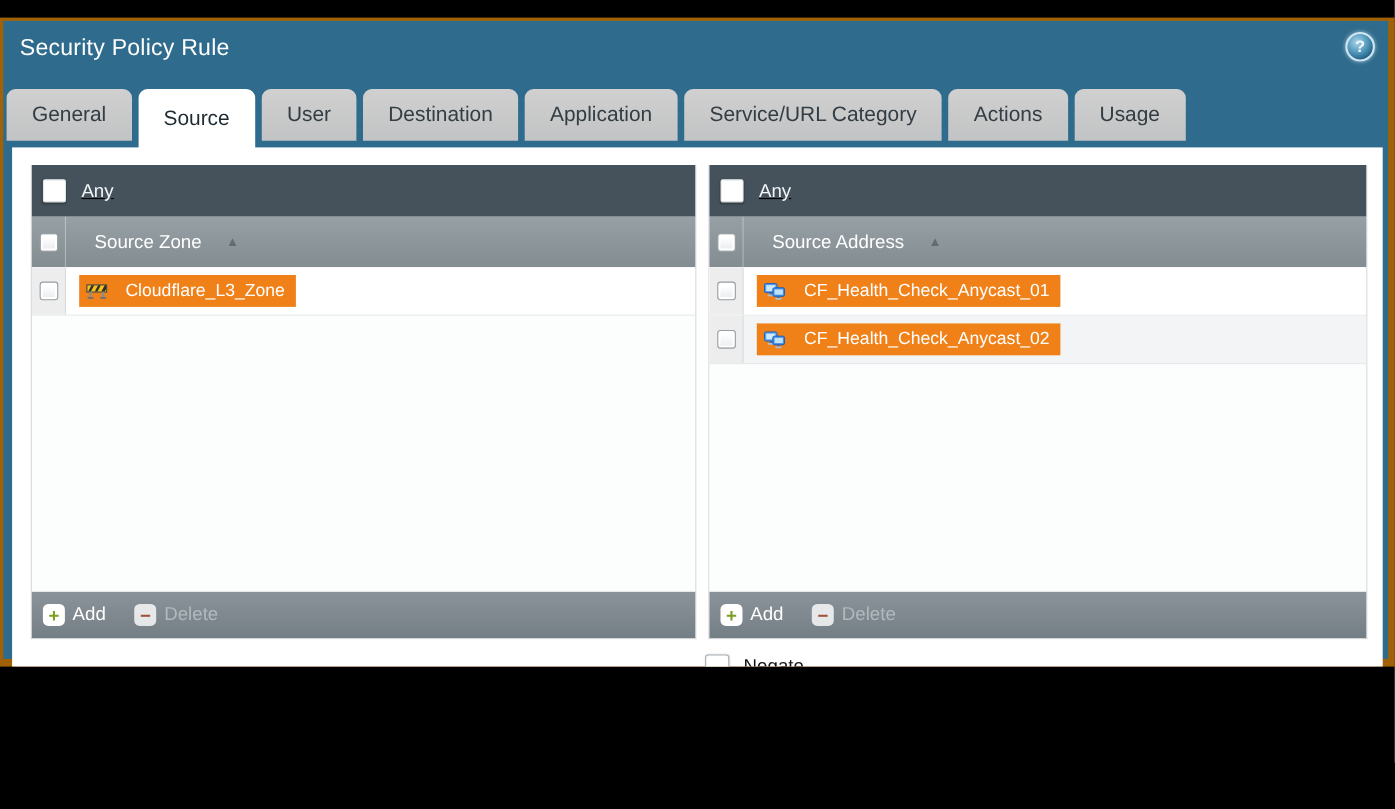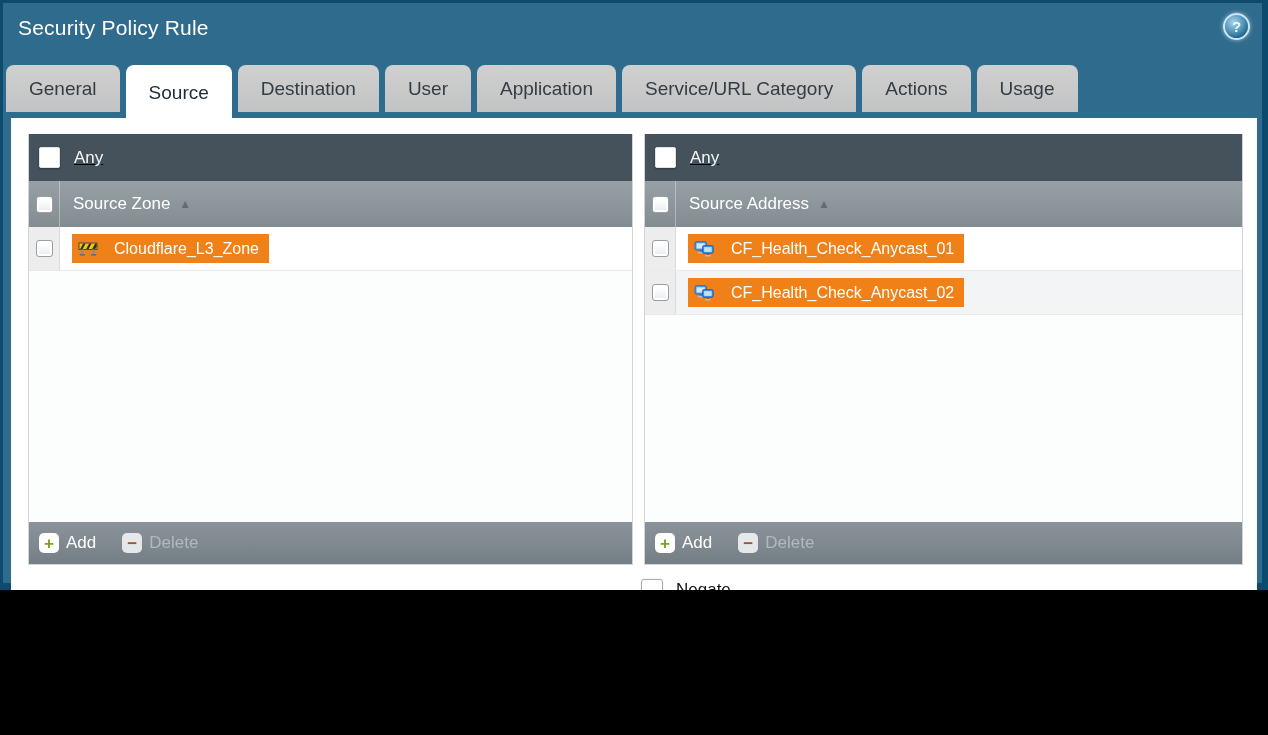--- a/index.html
+++ b/index.html
@@ -1,19 +1,19 @@
 <!DOCTYPE html>
 <html><head>
 <meta charset="utf-8">
 <style>
   * { margin:0; padding:0; box-sizing:border-box; }
   body { font-family:"Liberation Sans", sans-serif; background:#000; }
   .screen {
     position:relative; width:1268px; height:590px;
-    background:#0c4a6e; overflow:hidden;
+    background:#a16207; overflow:hidden;margin-top:16px;
   }
   .dialog {
     position:absolute; left:3px; top:3px; right:6px; bottom:7px;
     background:#2f6b8c;
   }
   
   .title {
     position:absolute; left:15px; top:13px;
     color:#ffffff; font-size:21px; letter-spacing:0.2px;
   }
@@ -56,21 +56,21 @@
   .panel-left  { left:17px;  width:605px; }
   .panel-right { left:633px; width:599px; }
   .anybar {
     height:47px; background:#45525b; flex:0 0 auto;
     display:flex; align-items:center; padding-left:10px;text-decoration:underline;
   }
   .anybar .label { color:#f3f6f7; font-size:17px; margin-left:14px; }
   .colheader {
     height:46px; flex:0 0 auto;
     background:linear-gradient(180deg,#97a0a5,#828c91);
-    display:flex; align-items:center;
+    display:flex; align-items:center;gap:13px;
   }
   .cbcell {
     width:31px; flex:0 0 auto; display:flex; align-items:center; justify-content:center;
     align-self:stretch; border-right:1px solid rgba(255,255,255,0.35);
   }
   .colheader .label { color:#ffffff; font-size:17px; margin-left:13px; }
   .sort { color:#626c72; font-size:12px; margin-left:9px; }
   .rows { flex:1 1 auto; background:#fcfdfd; overflow:hidden; }
   .row {
     height:44px; display:flex; align-items:center; background:#ffffff;
@@ -144,22 +144,22 @@
   <div class="dialog">
 
     <div class="title">Security Policy Rule</div>
     <div class="help">
       <span>?</span>
     </div>
 
     <div class="tabs">
       <div class="tab">General</div>
       <div class="tab active">Source</div>
+      <div class="tab">User</div>
       <div class="tab">Destination</div>
-      <div class="tab">User</div>
       <div class="tab">Application</div>
       <div class="tab">Service/URL Category</div>
       <div class="tab">Actions</div>
       <div class="tab">Usage</div>
     </div>
 
     <div class="content">
 
       <div class="panel panel-left">
         <div class="anybar">

